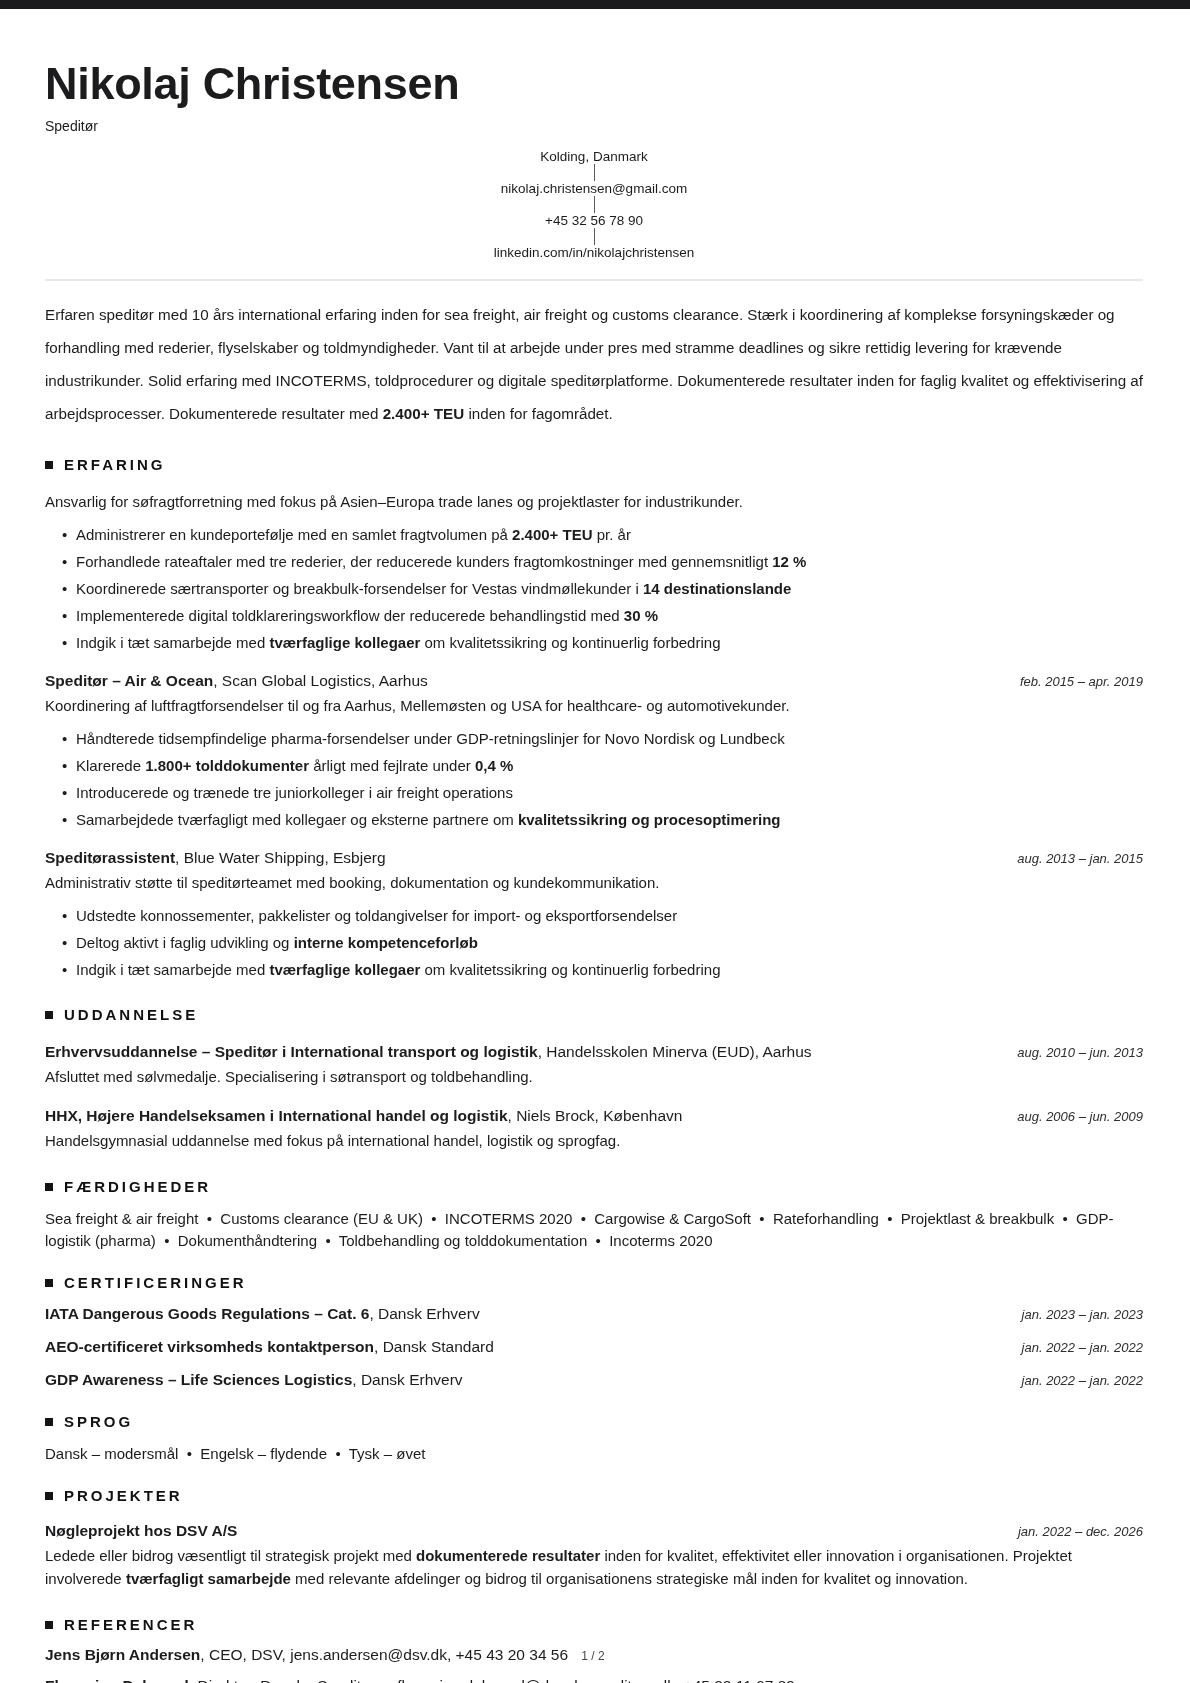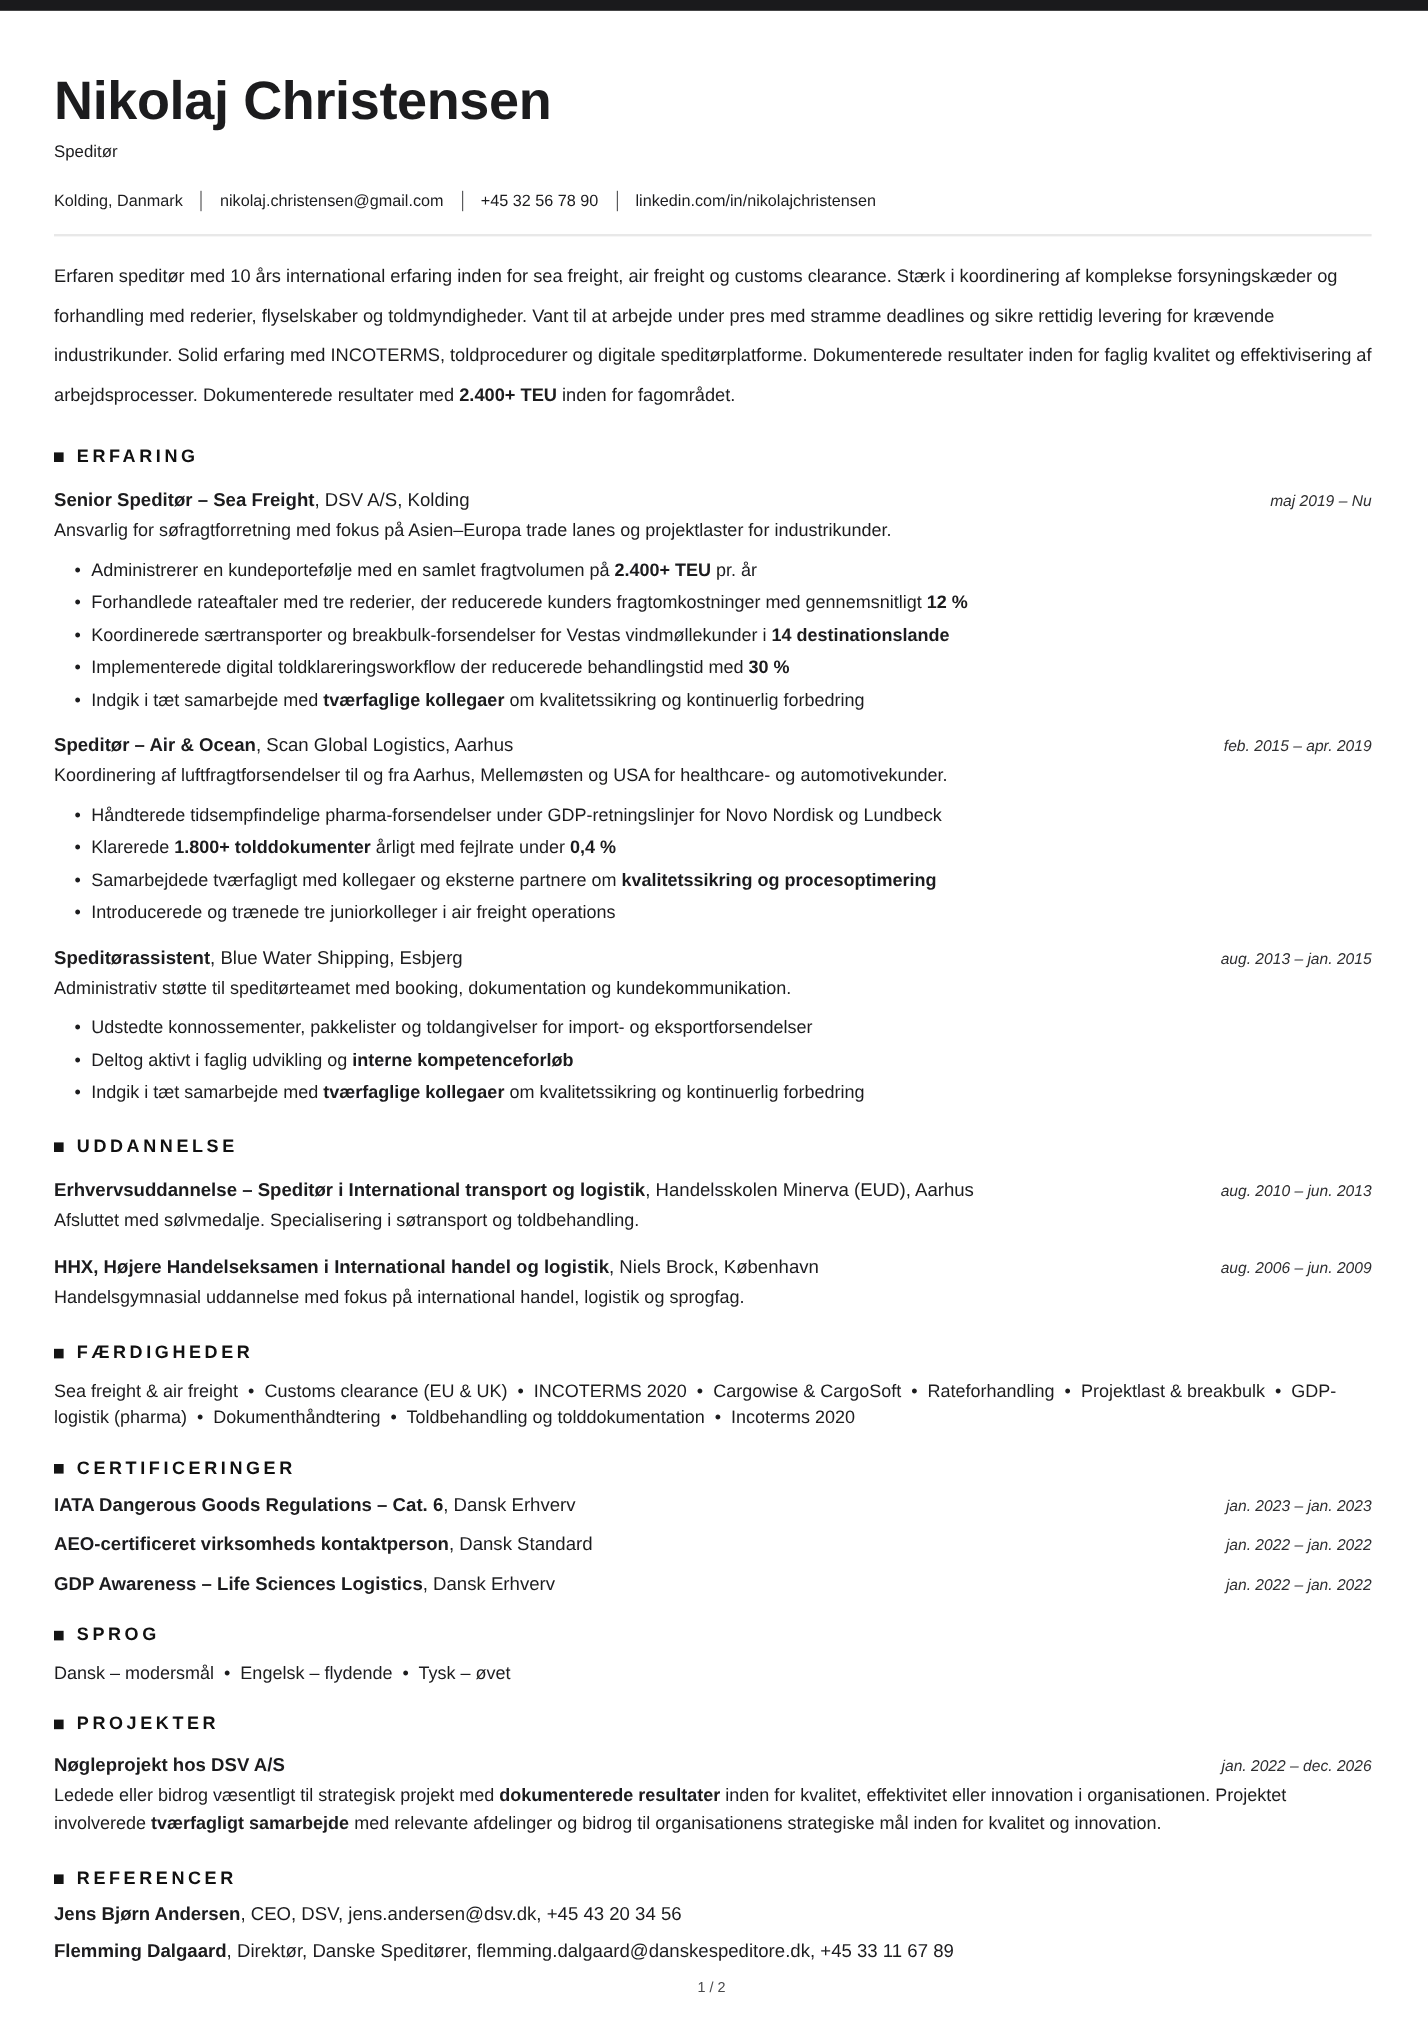--- a/index.html
+++ b/index.html
@@ -8,21 +8,21 @@
     width: 1190px; height: 1683px; overflow: hidden;
     background: #ffffff; color: #1c1c1e;
     font-family: "Liberation Sans", "DejaVu Sans", sans-serif;
     font-size: 15px; position: relative;
   }
   .topbar { height: 9px; background: #1a1a1c; }
   .page { padding: 38px 47px 0 45px; }
 
   h1.name { font-size: 45px; font-weight: 700; margin: 12px 0 0; line-height: 1.12; letter-spacing: -0.3px; }
   .role { font-size: 14px; margin: 9px 0 0; }
-  .contact { margin-top: 25px; font-size: 13.5px; display: flex; align-items: center; }
+  .contact { margin-top: 15px; font-size: 13.5px; display: flex; align-items: center; flex-direction: column; }
   .vsep { width: 1px; height: 17px; background: #5a5a5c; margin: 0 15px; flex: 0 0 auto; }
 
   .divider { border: none; height: 2px; background: #e8e8e8; margin: 19px 0 0; }
   .summary { margin: 17px 0 0; line-height: 33px; font-size: 15.2px; }
 
   .b { font-weight: 700; }
 
   h2.sec { display: flex; align-items: center; gap: 11px; font-size: 15px; font-weight: 700;
            letter-spacing: 3px; margin: 26px 0 0; color: #111; line-height: 18px; }
   h2.tight { margin-top: 22px; }
@@ -75,45 +75,41 @@
 
   <p class="summary"><span>Erfaren speditør med 10 års international erfaring inden for sea freight, air freight og customs clearance. Stærk i koordinering af komplekse forsyningskæder og forhandling med rederier, flyselskaber og toldmyndigheder. Vant til at arbejde under pres med stramme deadlines og sikre rettidig levering for krævende industrikunder. Solid erfaring med INCOTERMS, toldprocedurer og digitale speditørplatforme. Dokumenterede resultater inden for faglig kvalitet og effektivisering af arbejdsprocesser. Dokumenterede resultater med </span><span class="b">2.400+ TEU</span><span> inden for fagområdet.</span></p>
 
   <section>
     <h2 class="sec">
         <span class="sq"></span>
         <span>ERFARING</span>
       </h2>
 
     <div class="entry">
-      <div class="row">
-        <p class="head"><span class="b">Senior Speditør – Sea Freight</span><span>, DSV A/S, Kolding</span></p>
-        <span class="date">maj 2019 – Nu</span>
-      </div>
       <p class="desc">Ansvarlig for søfragtforretning med fokus på Asien–Europa trade lanes og projektlaster for industrikunder.</p>
       <ul class="bullets">
         <li><span>Administrerer en kundeportefølje med en samlet fragtvolumen på </span><span class="b">2.400+ TEU</span><span> pr. år</span></li>
         <li><span>Forhandlede rateaftaler med tre rederier, der reducerede kunders fragtomkostninger med gennemsnitligt </span><span class="b">12 %</span></li>
         <li><span>Koordinerede særtransporter og breakbulk-forsendelser for Vestas vindmøllekunder i </span><span class="b">14 destinationslande</span></li>
         <li><span>Implementerede digital toldklareringsworkflow der reducerede behandlingstid med </span><span class="b">30 %</span></li>
         <li><span>Indgik i tæt samarbejde med </span><span class="b">tværfaglige kollegaer</span><span> om kvalitetssikring og kontinuerlig forbedring</span></li>
       </ul>
     </div>
 
     <div class="entry">
       <div class="row">
         <p class="head"><span class="b">Speditør – Air &amp; Ocean</span><span>, Scan Global Logistics, Aarhus</span></p>
         <span class="date">feb. 2015 – apr. 2019</span>
       </div>
       <p class="desc">Koordinering af luftfragtforsendelser til og fra Aarhus, Mellemøsten og USA for healthcare- og automotivekunder.</p>
       <ul class="bullets">
         <li><span>Håndterede tidsempfindelige pharma-forsendelser under GDP-retningslinjer for Novo Nordisk og Lundbeck</span></li>
         <li><span>Klarerede </span><span class="b">1.800+ tolddokumenter</span><span> årligt med fejlrate under </span><span class="b">0,4 %</span></li>
+        <li><span>Introducerede og trænede tre juniorkolleger i air freight operations</span></li>
         <li><span>Samarbejdede tværfagligt med kollegaer og eksterne partnere om </span><span class="b">kvalitetssikring og procesoptimering</span></li>
-        <li><span>Introducerede og trænede tre juniorkolleger i air freight operations</span></li>
       </ul>
     </div>
 
     <div class="entry">
       <div class="row">
         <p class="head"><span class="b">Speditørassistent</span><span>, Blue Water Shipping, Esbjerg</span></p>
         <span class="date">aug. 2013 – jan. 2015</span>
       </div>
       <p class="desc">Administrativ støtte til speditørteamet med booking, dokumentation og kundekommunikation.</p>
       <ul class="bullets">

